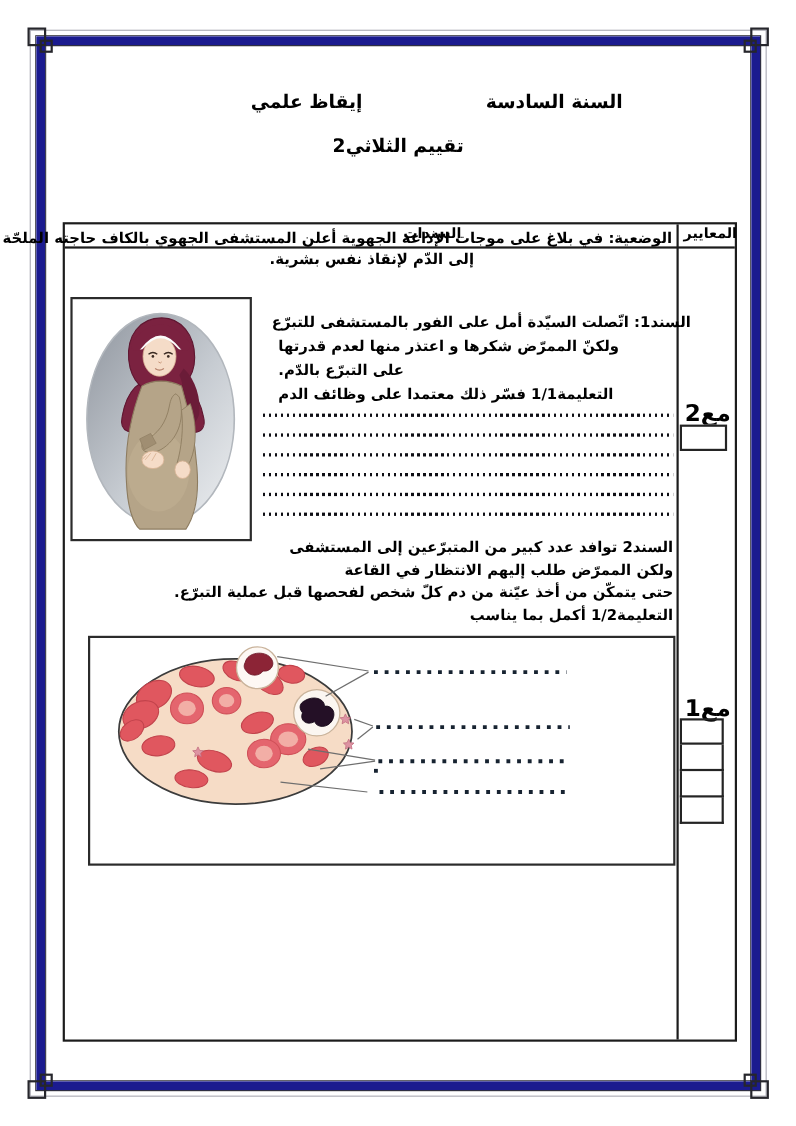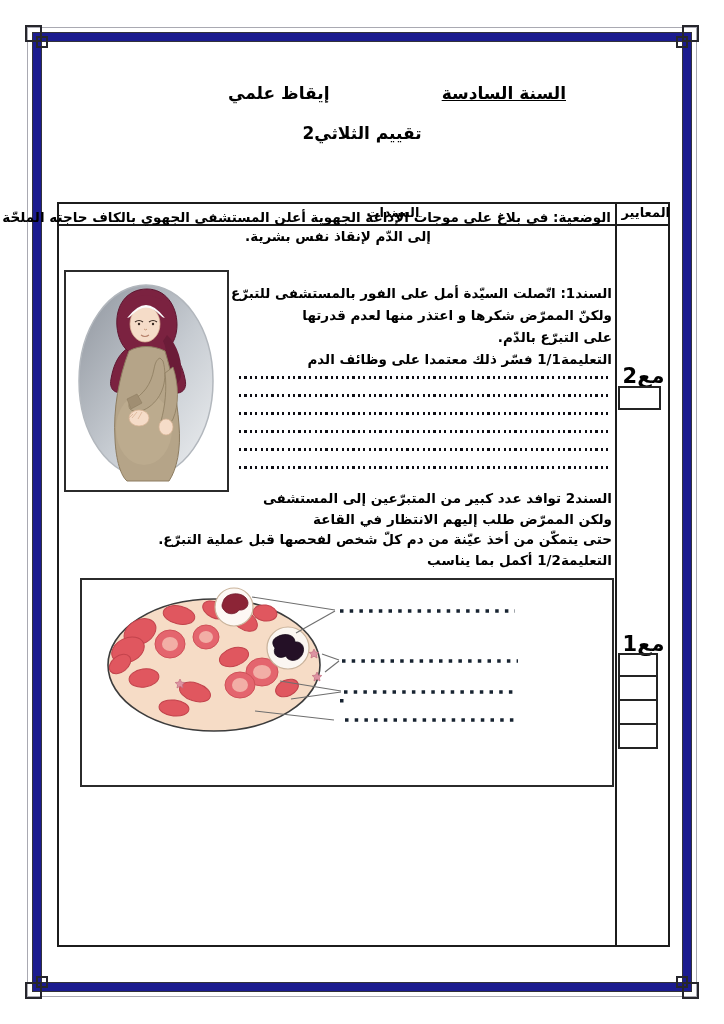--- a/index.html
+++ b/index.html
@@ -9,33 +9,33 @@
   .frame-gray{position:absolute;left:27px;top:27px;width:668px;height:968px;
               border:1px solid #a9a9b2;}
   .frame-navy{position:absolute;left:33px;top:33px;width:658px;height:958px;
               border:8px solid #1b1b8f;
               box-shadow:0 0 0 1px #32323a, inset 0 0 0 1px #32323a;box-sizing:border-box;}
   .corner{position:absolute;border:2px solid #26262c;background:transparent;box-sizing:border-box;}
   .corner.a{width:17px;height:17px;}
   .corner.b{width:12px;height:12px;}
   
   .hdr{position:absolute;font-weight:bold;font-size:17px;white-space:nowrap;direction:rtl;}
-  .hdr-grade{top:83px;right:158px;text-decoration:underline;}
+  .hdr-grade{top:83px;right:158px;}
   .hdr-subject{top:83px;left:228px;}
   .hdr-title{top:123px;left:0;width:724px;text-align:center;}
   
   .sheet{position:absolute;left:57px;top:202px;width:613px;height:745px;
          border:2px solid #1c1c1c;box-sizing:border-box;}
   .col-divider{position:absolute;top:0;bottom:0;left:556px;width:0;border-left:2px solid #1c1c1c;}
   .head-row{position:absolute;left:0;top:0;width:100%;height:22px;border-bottom:2px solid #1c1c1c;box-sizing:border-box;}
   .head-docs{position:absolute;left:0;top:1px;width:668px;text-align:center;font-weight:bold;font-size:13px;direction:rtl;}
   .head-crit{position:absolute;left:556px;top:1px;width:55px;font-weight:bold;font-size:13px;direction:rtl;}
   .ar{direction:rtl;font-weight:bold;font-size:13.5px;white-space:nowrap;}
   .situation{position:absolute;left:6px;top:4px;width:546px;text-align:center;line-height:19px;}
-  .support1{position:absolute;left:178px;top:78px;width:375px;text-align:right;line-height:22px;}
+  .support1{position:absolute;left:194px;top:78px;width:375px;text-align:left;line-height:22px;}
   .support2{position:absolute;left:4px;top:284px;width:549px;text-align:right;line-height:20.5px;}
   .answer-lines{position:absolute;left:180px;top:172px;width:373px;}
   .answer-line{height:3px;margin-bottom:15px;
       background-image:repeating-linear-gradient(to right,#0e0e14 0 2.2px,transparent 2.2px 5.4px);}
   
   .pic-box{position:absolute;background:#fff;border:2px solid #2b2b2b;box-sizing:border-box;}
   .woman-box{left:5px;top:66px;width:165px;height:222px;padding:5px;}
   .blood-box{left:21px;top:374px;width:534px;height:209px;}
   
   .crit-label{position:absolute;left:556px;width:57px;text-align:center;font-weight:bold;font-size:21px;direction:rtl;white-space:nowrap;}

